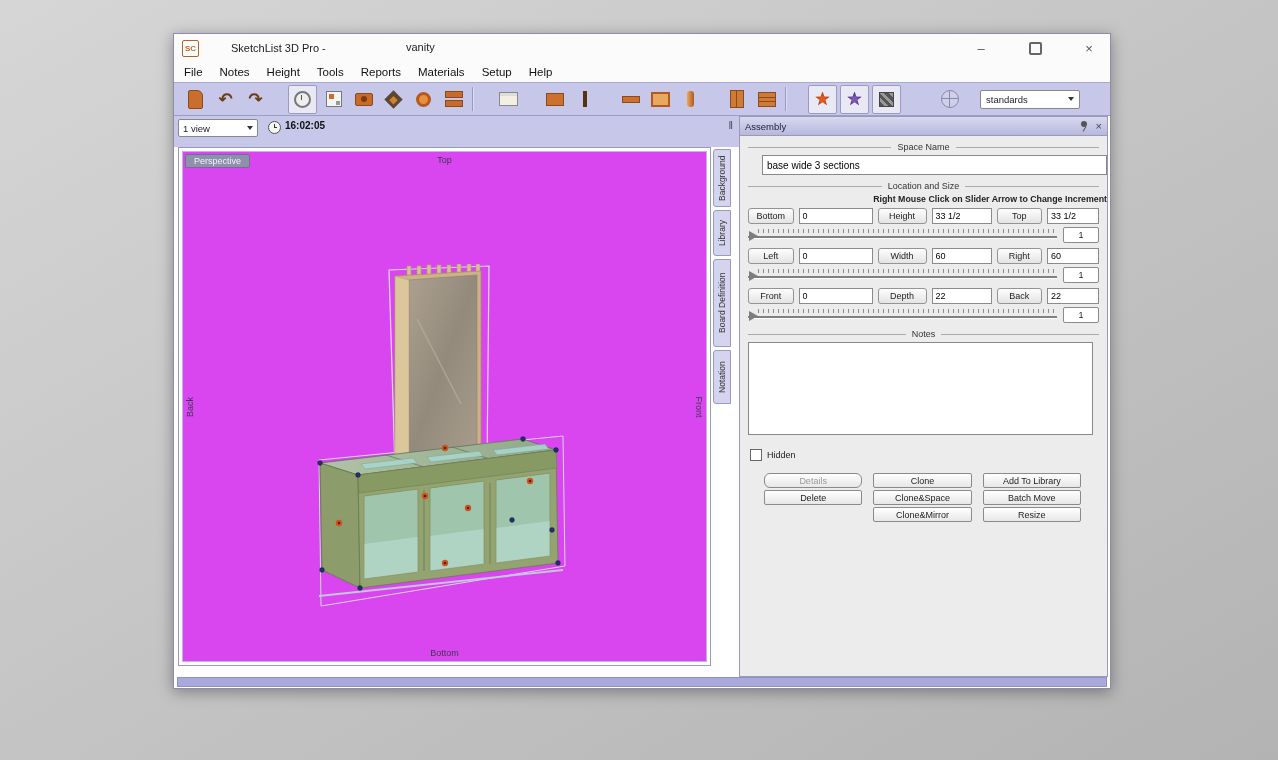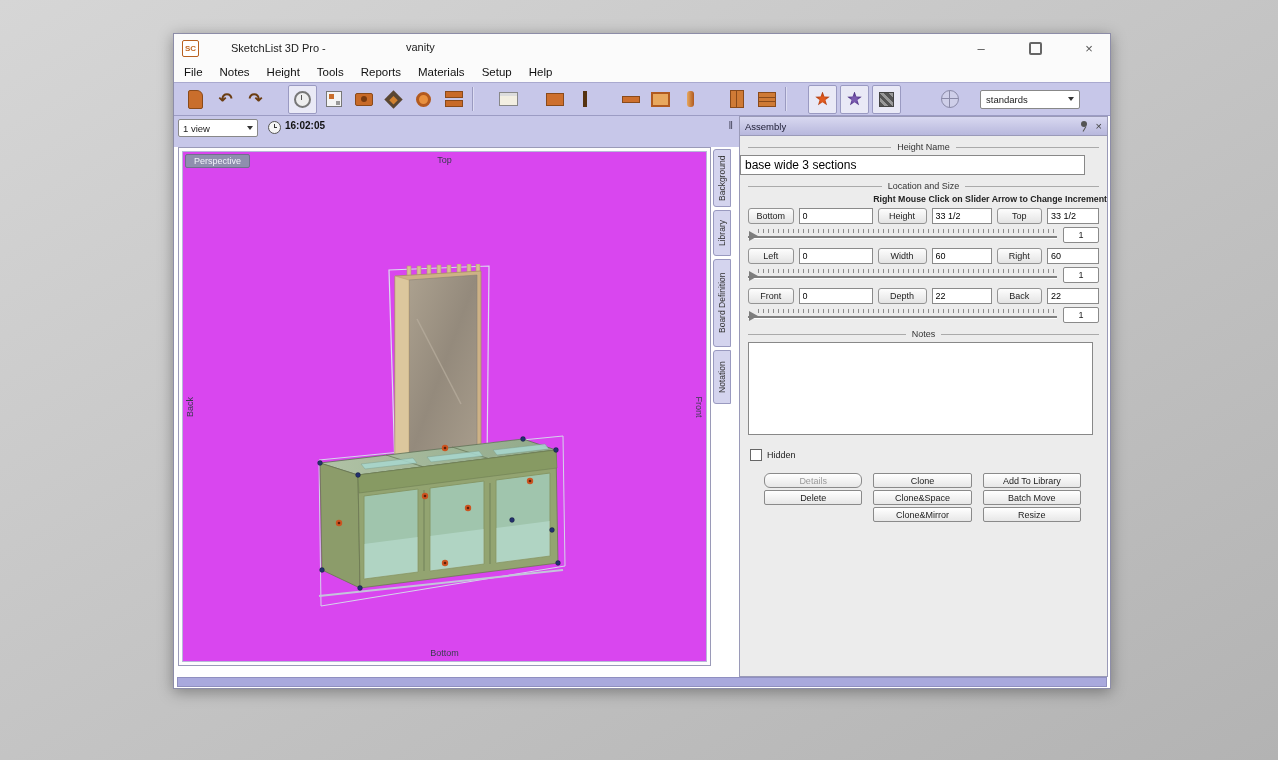--- a/index.html
+++ b/index.html
@@ -104,22 +104,22 @@
   .ptitle{height:18px;background:linear-gradient(#d8d8f0,#b8b8dd);border-bottom:1px solid #9a9ab8;
     display:flex;align-items:center;padding:0 5px;font-size:9.5px;color:#1a1a30;}
   .ptools{margin-left:auto;display:flex;align-items:center;gap:7px;}
   .pin{width:10px;height:12px;position:relative;}
   .pin b{position:absolute;left:2px;top:1px;width:6px;height:6px;background:#555;border-radius:50%;}
   .pin i{position:absolute;left:5px;top:6px;width:1px;height:6px;background:#555;transform:rotate(30deg);}
   .pclose{font-size:11px;color:#444;line-height:1;}
   .grp{display:flex;align-items:center;gap:6px;margin:6px 8px 3px 8px;}
   .grp::before,.grp::after{content:"";flex:1;border-top:1px solid #aaa;}
   .grplabel{font-size:9px;color:#333;}
-  .nameinput{display:block;width:345px;margin:2px 8px 6px 0;height:20px;border:1px solid #888;
-    background:#fff;font-size:12px;padding:0 4px;box-sizing:border-box;font-family:"Liberation Sans",sans-serif;}
+  .nameinput{display:block;width:345px;margin:2px 8px 6px 22px;height:20px;border:1px solid #888;
+    background:#fff;font-size:10px;padding:0 4px;box-sizing:border-box;font-family:"Liberation Sans",sans-serif;}
   .hint{text-align:right;font-size:8.8px;color:#222;margin:2px 0 4px 0;font-weight:bold;}
   .lrow{display:flex;align-items:center;gap:5px;padding:0 8px;margin-bottom:3px;}
   .pbtn{height:16px;background:linear-gradient(#fdfdfd,#e4e4e4);border:1px solid #949494;
     border-radius:3px;font-size:9px;color:#222;display:flex;align-items:center;justify-content:center;}
   .pbtn.w1{width:50px;}.pbtn.w2{width:54px;}.pbtn.w3{width:50px;}
   .pinp{height:14px;border:1px solid #8a8a8a;background:#fff;font-size:9px;padding:0 3px;
     font-family:"Liberation Sans",sans-serif;}
   .i1{width:66px;}.i2{width:52px;}.i3{width:44px;}
   .sliderline{display:flex;align-items:center;gap:6px;padding:0 8px;margin:2px 0 5px 0;}
   .slider{position:relative;flex:1;height:15px;}
@@ -410,21 +410,21 @@
         <span class="ptools">
           <span class="pin">
               <b></b>
               <i></i>
             </span>
           <span class="pclose">×</span>
         </span>
       </div>
 
       <div class="grp">
-          <span class="grplabel">Height Name</span>
+          <span class="grplabel">Space Name</span>
         </div>
       <input class="nameinput" type="text" value="base wide 3 sections" style="">
 
       <div class="grp">
           <span class="grplabel">Location and Size</span>
         </div>
       <div class="hint">Right Mouse Click on Slider Arrow to Change Increment</div>
 
       <div class="lrow">
         <button class="pbtn w1">Bottom</button>

